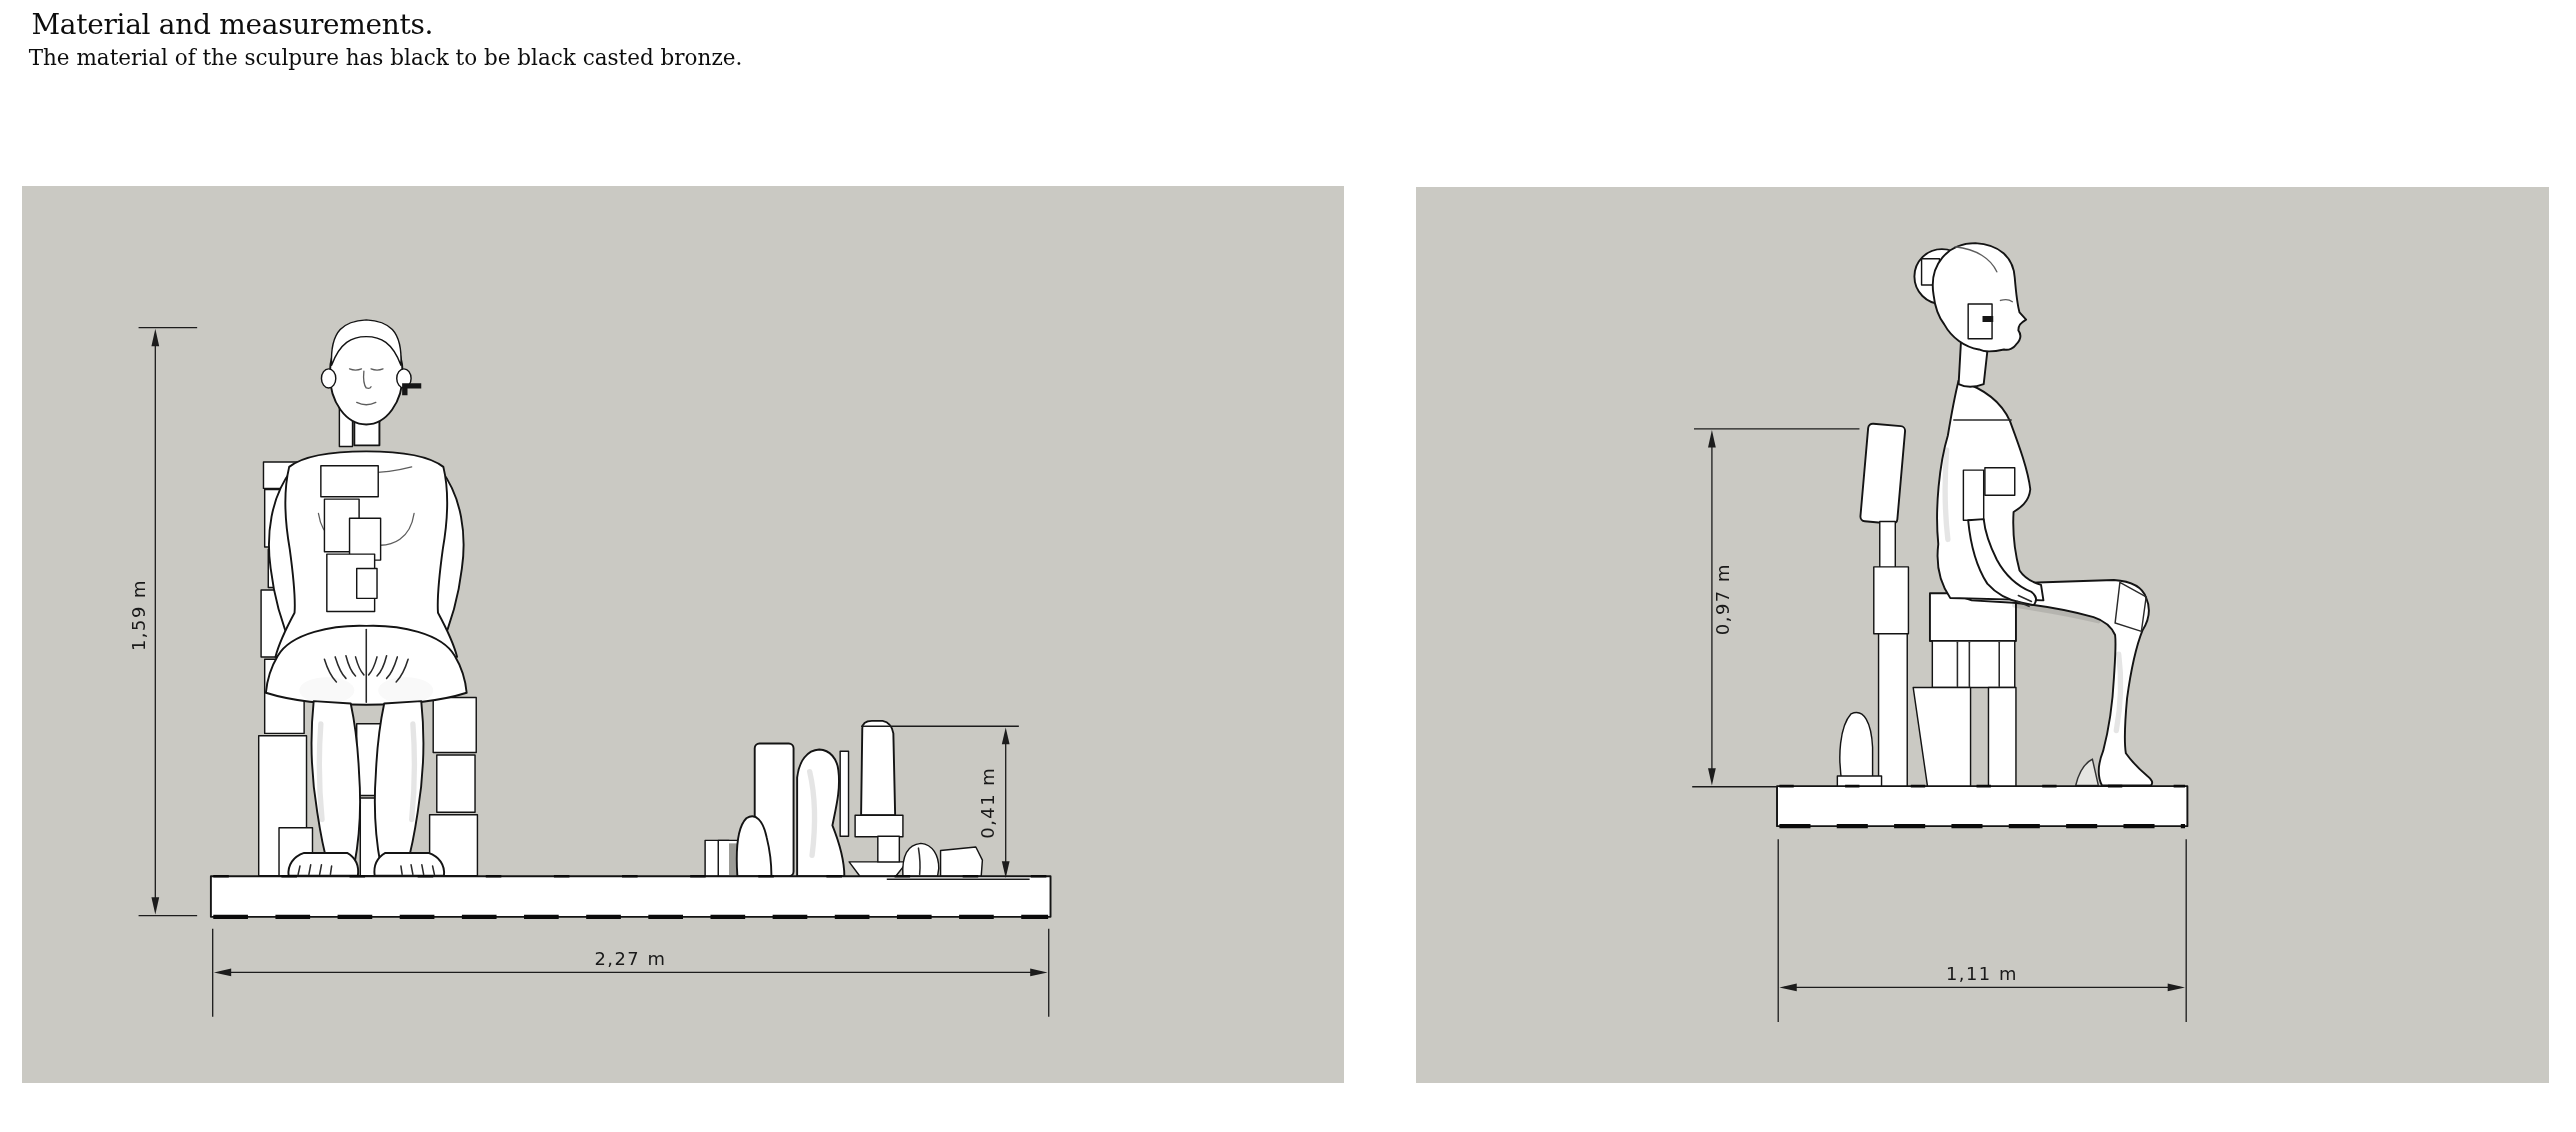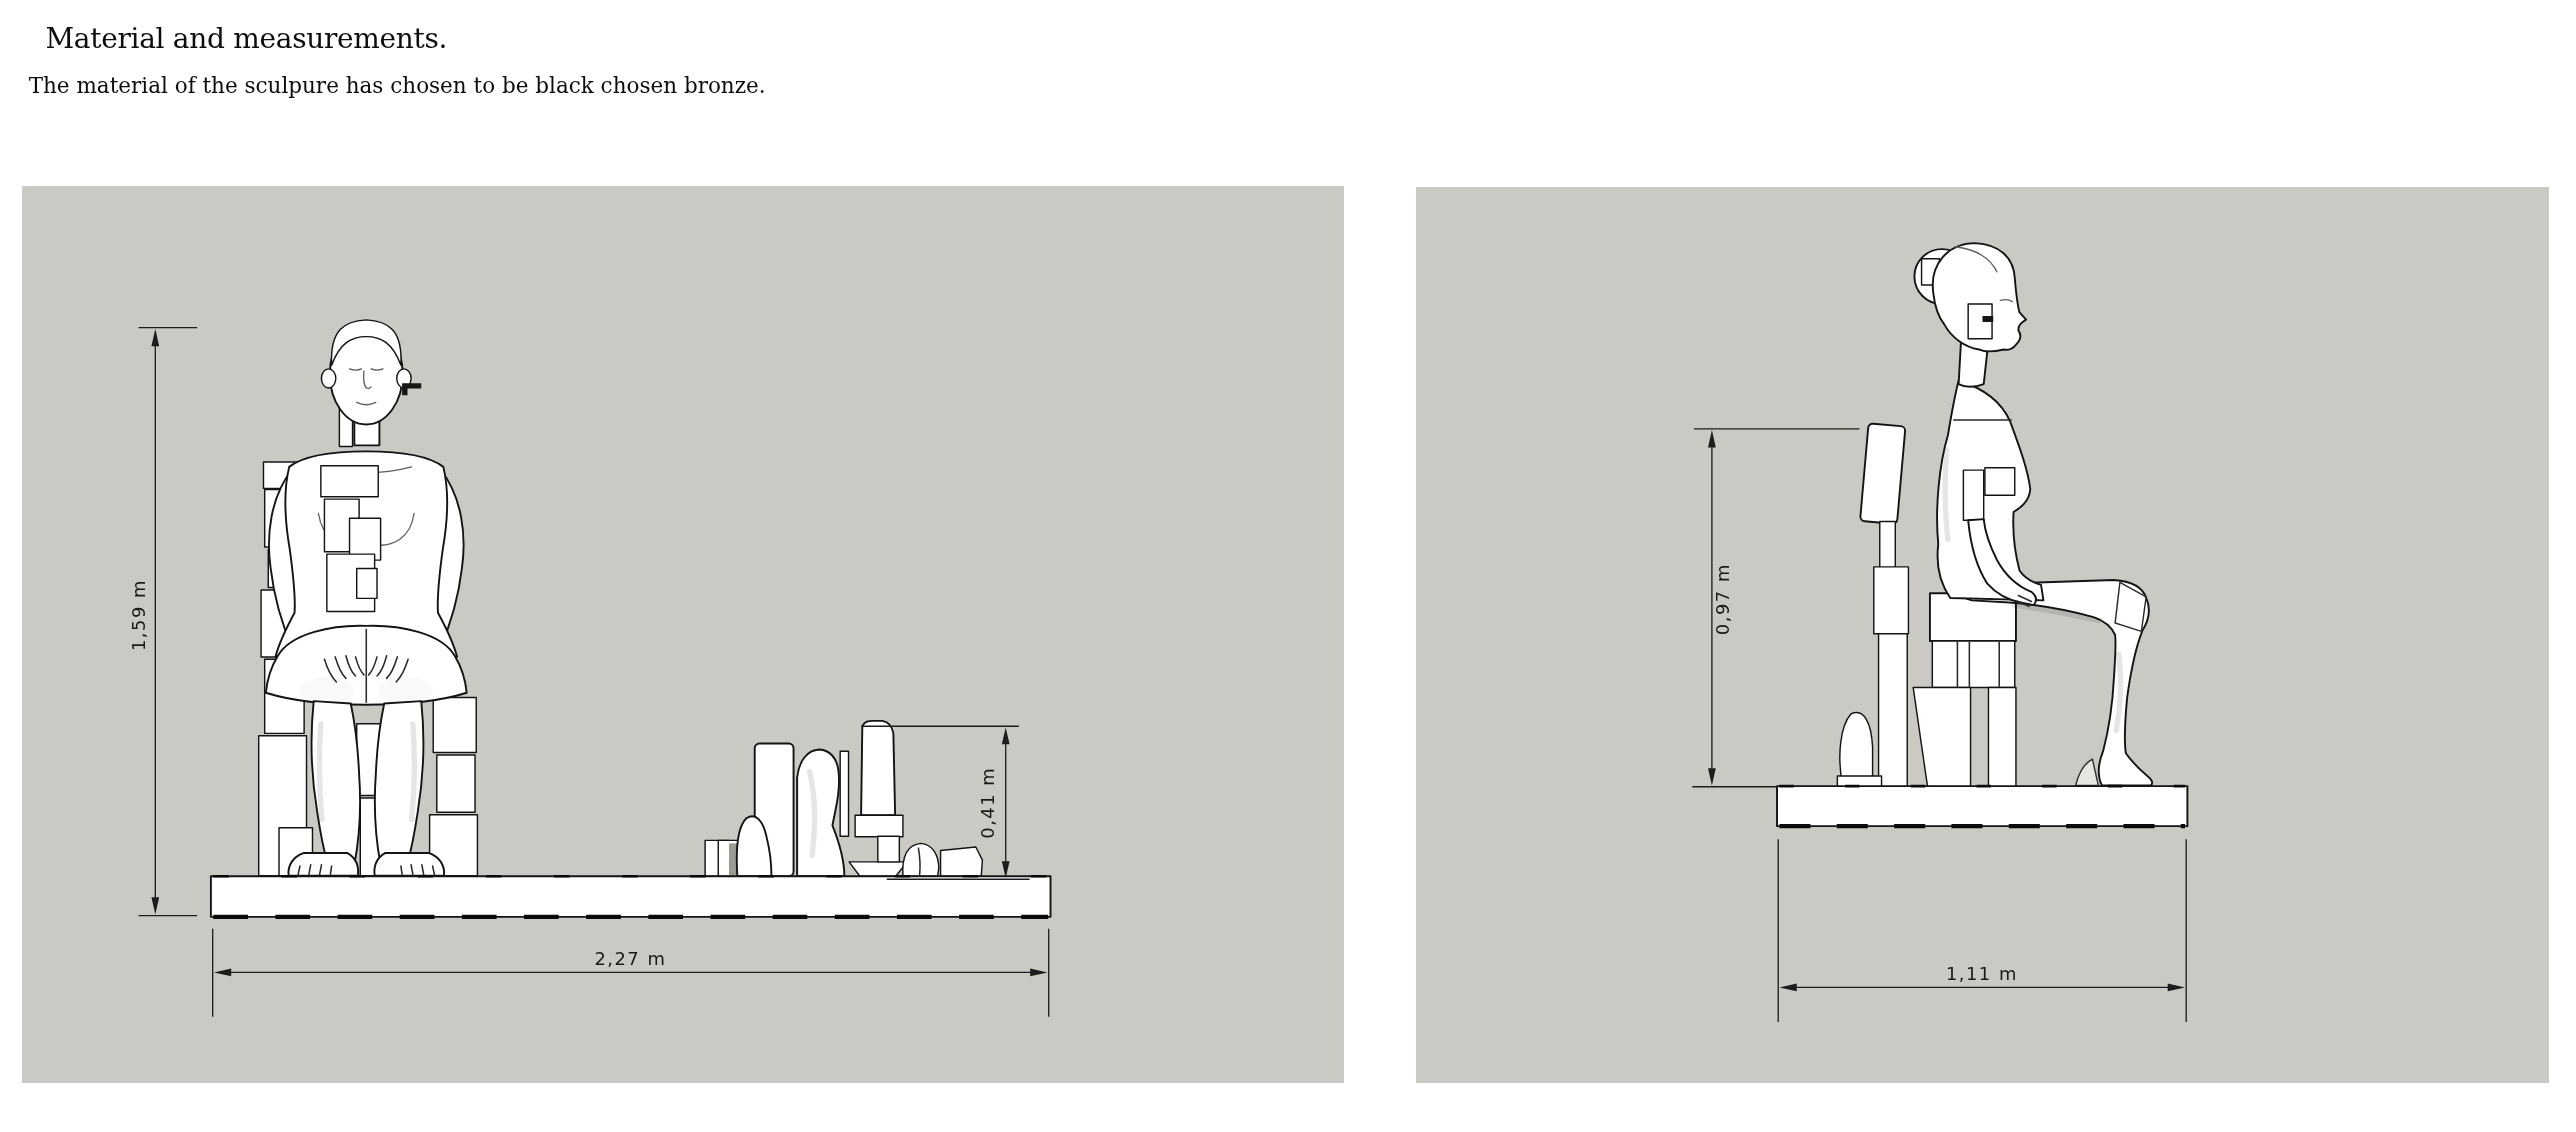--- a/index.html
+++ b/index.html
@@ -4,21 +4,21 @@
 <style>
   html,body{margin:0;padding:0;background:#ffffff;}
   .page{
     position:relative;
     width:2576px;height:1132px;
     background:#ffffff;
     font-family:"DejaVu Serif", serif;
     overflow:hidden;
   }
   .header{position:absolute;left:27.5px;top:4.8px;color:#0d0d0d;}
-  .doc-title{font-size:28px;line-height:1.15;font-weight:400;letter-spacing:-0.3px;margin:18px;}
+  .doc-title{font-size:28px;line-height:1.15;font-weight:400;letter-spacing:-0.3px;margin:4px;}
   .doc-subtitle{font-size:21.5px;line-height:1.2;font-weight:400;margin:3.6px 0 0 1.2px;}
   .panel{position:absolute;background:#cac9c3;}
   .panel-left{left:21.5px;top:186px;width:1322px;height:897px;}
   .panel-right{left:1416px;top:187px;width:1133px;height:896px;}
   svg{display:block;width:100%;height:100%;}
   .s{fill:#ffffff;stroke:#141414;stroke-width:3.2;stroke-linejoin:round;stroke-linecap:round;}
   .s2{fill:#ffffff;stroke:#141414;stroke-width:2.4;stroke-linejoin:round;stroke-linecap:round;}
   .detail{fill:none;stroke:#5d5d5d;stroke-width:2.2;stroke-linecap:round;}
   .seam{fill:none;stroke:#2a2a2a;stroke-width:2.6;stroke-linecap:round;}
   .shade{fill:#14141407;}
@@ -30,21 +30,21 @@
   .dim{font-family:"DejaVu Sans","Liberation Sans",sans-serif;font-size:30px;letter-spacing:2.5px;fill:#1a1a1a;stroke:none;}
   .mark{fill:#161616;stroke:none;}
 </style>
 </head>
 <body>
 
 <div class="page">
 
   <div class="header">
     <h1 class="doc-title">Material and measurements.</h1>
-    <p class="doc-subtitle">The material of the sculpure has chosen to be black chosen bronze.</p>
+    <p class="doc-subtitle">The material of the sculpure has black to be black casted bronze.</p>
   </div>
 
   <div class="panel panel-left">
     <svg viewBox="0 0 2212 1501">
 
       <g>
         <rect class="s2" x="404" y="462" width="172" height="44"></rect>
         <rect class="s2" x="406" y="508" width="70" height="96"></rect>
         <rect class="s2" x="412" y="608" width="58" height="64"></rect>
         <rect class="s2" x="400" y="676" width="76" height="112"></rect>

